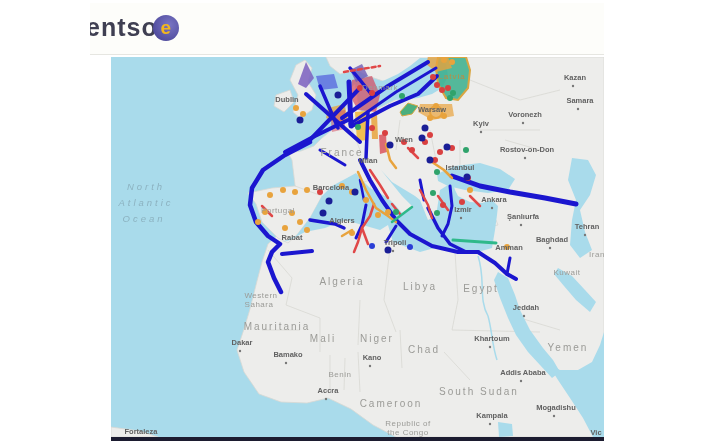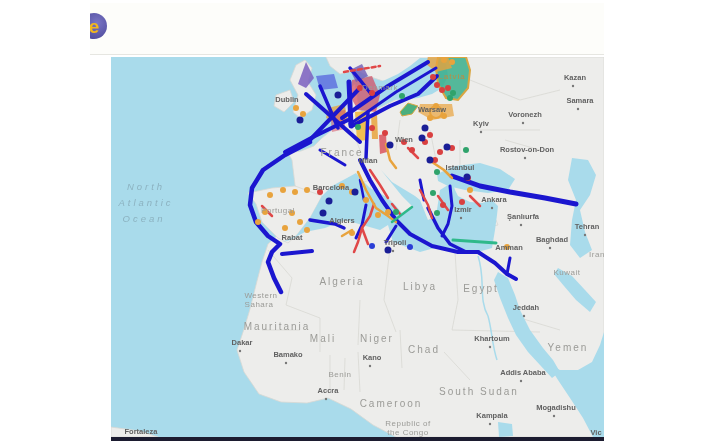--- a/index.html
+++ b/index.html
@@ -27,20 +27,21 @@
   .lbl-city{fill:#616161;font-size:7.5px;font-weight:bold;}
   .lbl-special{fill:#C08A3E;font-size:8px;letter-spacing:1px;}
 </style>
 </head>
 <body>
 
 <div id="canvas">
   <div id="yellowbar"></div>
   <div id="header">
     <div id="logo">
+      <span class="txt">entso</span>
       <span class="blob">
           <span>e</span>
         </span>
     </div>
   </div>
 
   <div id="map">
     <svg id="map-svg" width="493" height="380" viewBox="111 57 493 380">
         <path d="M292,160 L288,153 L301,151 L314,146 L322,138 L332,130 L342,123 L346,109 L349,89 L355,84 L358,102 L362,114 L371,111 L383,106 L395,100 L407,91 L417,79 L425,65 L427,57 L604,57 L604,437 L396,437 L373,425 L351,409 L328,398 L307,403 L281,402 L259,394 L244,372 L237,350 L244,329 L250,309 L257,281 L262,262 L268,244 L292,222 L302,205 L295,185 Z" fill="#EDEDEB" stroke="#D8D8D3" stroke-width="0.8"></path>
         <path d="M248,193 L272,188 L295,186 L322,196 L310,218 L296,236 L288,243 L278,238 L262,222 L256,204 Z" fill="#EDEDEB" stroke="#D8D8D3" stroke-width="0.8"></path>

